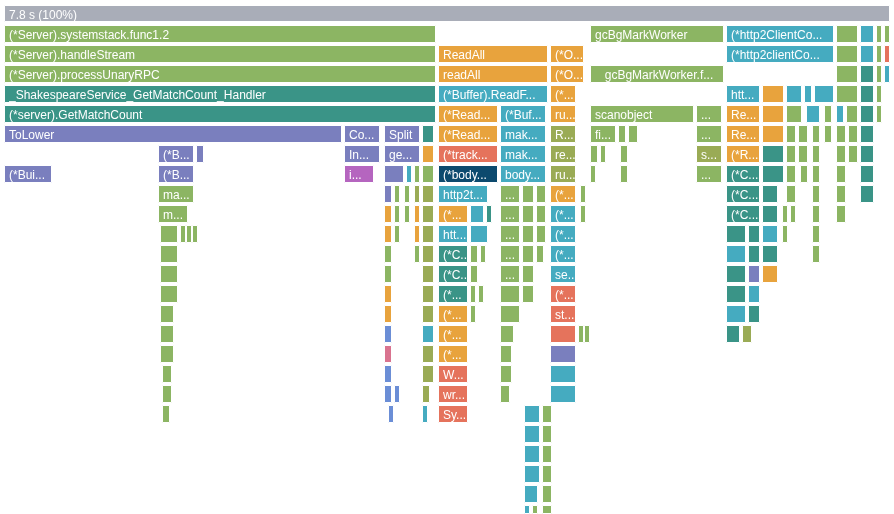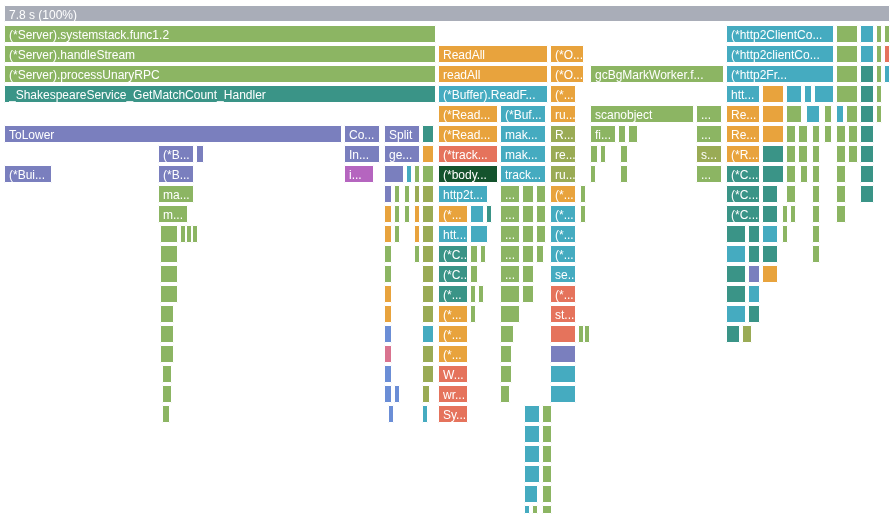--- a/index.html
+++ b/index.html
@@ -40,20 +40,23 @@
 </head>
 <body>
 
 <div id="flamegraph">
     <div class="frame root" style="left: 4px; top: 5px; width: 886px; height: 17px; background: rgb(169, 173, 184);">
       <span class="lbl">7.8 s (100%)</span>
     </div>
     <div class="frame" style="left: 4px; top: 25px; width: 432px; height: 18px; background: rgb(140, 181, 99);">
       <span class="lbl">(*Server).systemstack.func1.2</span>
     </div>
+    <div class="frame" style="left: 590px; top: 25px; width: 134px; height: 18px; background: rgb(140, 181, 99);">
+      <span class="lbl">gcBgMarkWorker</span>
+    </div>
     <div class="frame" style="left: 726px; top: 25px; width: 108px; height: 18px; background: rgb(69, 171, 192);">
       <span class="lbl">(*http2ClientCo...</span>
     </div>
     <div class="frame" style="left: 836px; top: 25px; width: 22px; height: 18px; background: rgb(140, 181, 99);">
       <span class="lbl"></span>
     </div>
     <div class="frame" style="left: 860px; top: 25px; width: 14px; height: 18px; background: rgb(69, 171, 192);">
       <span class="lbl"></span>
     </div>
     <div class="frame" style="left: 876px; top: 25px; width: 6px; height: 18px; background: rgb(140, 181, 99);">
@@ -88,25 +91,22 @@
     </div>
     <div class="frame" style="left: 4px; top: 65px; width: 432px; height: 18px; background: rgb(140, 181, 99);">
       <span class="lbl">(*Server).processUnaryRPC</span>
     </div>
     <div class="frame" style="left: 438px; top: 65px; width: 110px; height: 18px; background: rgb(232, 163, 61);">
       <span class="lbl">readAll</span>
     </div>
     <div class="frame" style="left: 550px; top: 65px; width: 34px; height: 18px; background: rgb(232, 163, 61);">
       <span class="lbl">(*O...</span>
     </div>
-    <div class="frame" style="left: 590px; top: 65px; width: 134px; height: 18px; background: rgb(140, 181, 99);">
+    <div class="frame" style="left: 590px; top: 65px; width: 134px; height: 18px; background: rgb(140, 181, 99); text-align: center;">
       <span class="lbl">gcBgMarkWorker.f...</span>
-    </div>
-    <div class="frame" style="left: 726px; top: 65px; width: 108px; height: 18px; background: rgb(69, 171, 192);">
-      <span class="lbl">(*http2Fr...</span>
     </div>
     <div class="frame" style="left: 836px; top: 65px; width: 22px; height: 18px; background: rgb(140, 181, 99);">
       <span class="lbl"></span>
     </div>
     <div class="frame" style="left: 860px; top: 65px; width: 14px; height: 18px; background: rgb(58, 148, 135);">
       <span class="lbl"></span>
     </div>
     <div class="frame" style="left: 876px; top: 65px; width: 6px; height: 18px; background: rgb(140, 181, 99);">
       <span class="lbl"></span>
     </div>
@@ -139,20 +139,23 @@
     </div>
     <div class="frame" style="left: 836px; top: 85px; width: 22px; height: 18px; background: rgb(140, 181, 99);">
       <span class="lbl"></span>
     </div>
     <div class="frame" style="left: 860px; top: 85px; width: 14px; height: 18px; background: rgb(58, 148, 135);">
       <span class="lbl"></span>
     </div>
     <div class="frame" style="left: 876px; top: 85px; width: 6px; height: 18px; background: rgb(140, 181, 99);">
       <span class="lbl"></span>
     </div>
+    <div class="frame" style="left: 4px; top: 105px; width: 432px; height: 18px; background: rgb(58, 148, 135);">
+      <span class="lbl">(*server).GetMatchCount</span>
+    </div>
     <div class="frame" style="left: 438px; top: 105px; width: 60px; height: 18px; background: rgb(232, 163, 61);">
       <span class="lbl">(*Read...</span>
     </div>
     <div class="frame" style="left: 500px; top: 105px; width: 46px; height: 18px; background: rgb(69, 171, 192);">
       <span class="lbl">(*Buf...</span>
     </div>
     <div class="frame" style="left: 550px; top: 105px; width: 26px; height: 18px; background: rgb(232, 163, 61);">
       <span class="lbl">ru...</span>
     </div>
     <div class="frame" style="left: 590px; top: 105px; width: 104px; height: 18px; background: rgb(140, 181, 99);">
@@ -322,25 +325,25 @@
     </div>
     <div class="frame" style="left: 406px; top: 165px; width: 6px; height: 18px; background: rgb(69, 171, 192);">
       <span class="lbl"></span>
     </div>
     <div class="frame" style="left: 414px; top: 165px; width: 6px; height: 18px; background: rgb(140, 181, 99);">
       <span class="lbl"></span>
     </div>
     <div class="frame" style="left: 422px; top: 165px; width: 12px; height: 18px; background: rgb(140, 181, 99);">
       <span class="lbl"></span>
     </div>
-    <div class="frame" style="left: 438px; top: 165px; width: 60px; height: 18px; background: #14532d;">
+    <div class="frame" style="left: 438px; top: 165px; width: 60px; height: 18px; background: #0c4a6e;">
       <span class="lbl">(*body...</span>
     </div>
     <div class="frame" style="left: 500px; top: 165px; width: 46px; height: 18px; background: rgb(69, 171, 192);">
-      <span class="lbl">track...</span>
+      <span class="lbl">body...</span>
     </div>
     <div class="frame" style="left: 550px; top: 165px; width: 26px; height: 18px; background: rgb(154, 171, 85);">
       <span class="lbl">ru...</span>
     </div>
     <div class="frame" style="left: 590px; top: 165px; width: 6px; height: 18px; background: rgb(140, 181, 99);">
       <span class="lbl"></span>
     </div>
     <div class="frame" style="left: 620px; top: 165px; width: 8px; height: 18px; background: rgb(140, 181, 99);">
       <span class="lbl"></span>
     </div>

